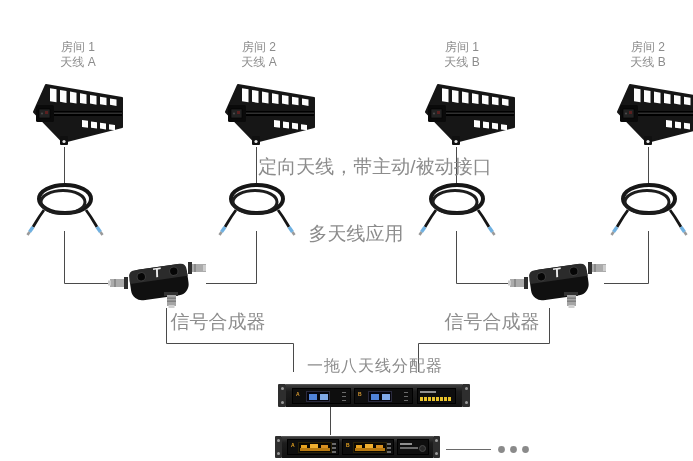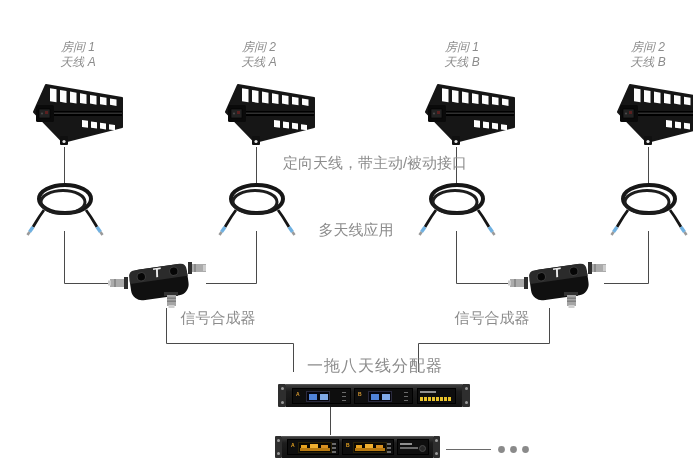--- a/index.html
+++ b/index.html
@@ -6,23 +6,23 @@
   .canvas{
     position:relative;width:693px;height:461px;background:#ffffff;overflow:hidden;
     font-family:"Liberation Sans",sans-serif;
   }
   .title{
     position:absolute;left:11px;top:5px;font-size:16px;font-weight:600;
     color:#787878;letter-spacing:1px;
   }
   .lbl{
     position:absolute;color:#8c8c8c;transform:translateX(-50%);
-    text-align:center;white-space:nowrap;font-size:15px;
-  }
-  .ant-lbl{font-size:12px;line-height:15px;font-style:italic;}
+    text-align:center;white-space:nowrap;font-size:19px;
+  }
+  .ant-lbl{font-size:12px;line-height:15px;}
   .lbl-distributor{font-size:16px;letter-spacing:1px;}
   .overlay{position:absolute;left:0;top:0;width:693px;height:461px;pointer-events:none;}
   .part{position:absolute;}
   .t-mark{
     position:absolute;color:#ededed;font-weight:800;font-size:13px;
     transform:translateX(-50%) rotate(-7deg) skewX(-5deg);z-index:3;
   }
   
   .rack{position:absolute;}
   .ear{position:absolute;top:0;width:8px;height:100%;background:#2e2e2e;border-radius:1px;}

